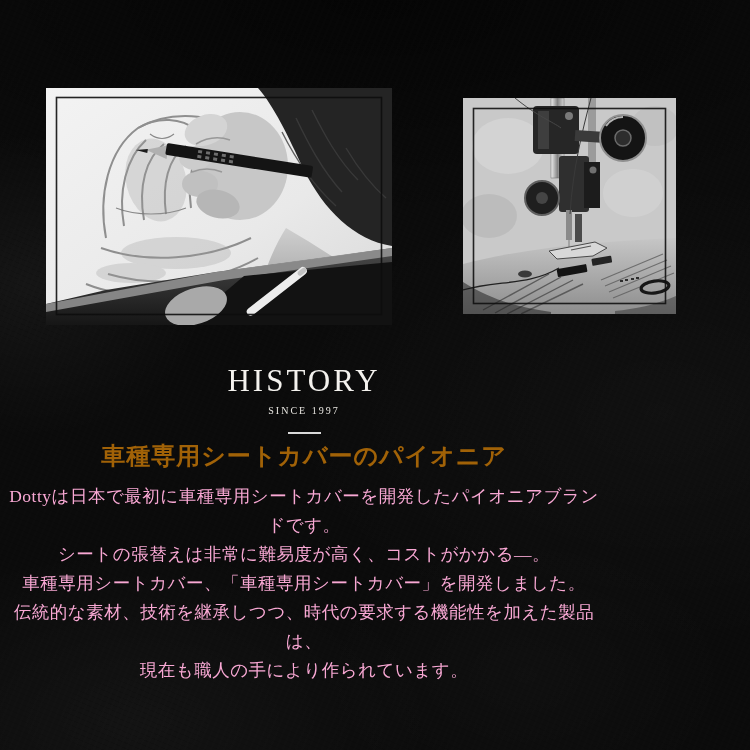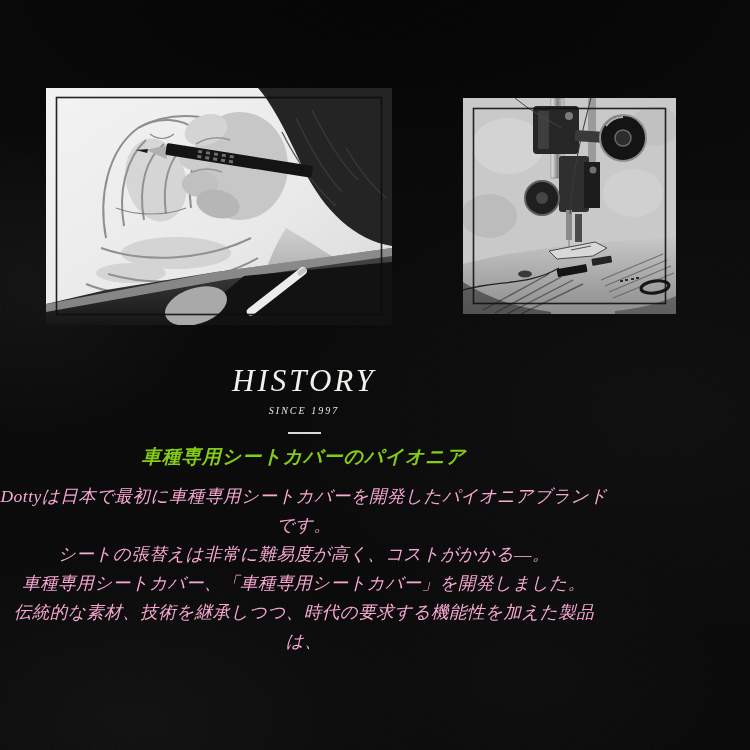--- a/index.html
+++ b/index.html
@@ -22,34 +22,34 @@
     position:absolute;inset:0;pointer-events:none;opacity:.5;
     background:
       repeating-linear-gradient(113deg, rgba(255,255,255,.012) 0 2px, transparent 2px 6px),
       repeating-linear-gradient(23deg, rgba(0,0,0,.12) 0 1px, transparent 1px 5px);
   }
   figure{margin:0;position:absolute;}
   .photo-sketch{left:46px;top:88px;width:346px;height:237px;}
   .photo-sewing{left:463px;top:98px;width:213px;height:216px;}
   figure svg{display:block;width:100%;height:100%;}
 
-  .history{position:absolute;left:0;top:364px;width:608px;text-align:center;color:#f3f1ec;font-style:italic;}
+  .history{position:absolute;left:0;top:364px;width:608px;text-align:center;color:#f3f1ec;}
   .history-title{
     font-size:31px;letter-spacing:3px;font-weight:400;color:#f4f2ee;
     line-height:34px;
   }
   .history-subtitle{
     margin-top:5px;font-size:10px;letter-spacing:2px;color:#e9e7e2;line-height:16px;
   }
   .divider{
     width:33px;height:2px;background:#d9d9d9;margin:13px auto 0 auto;
   }
   .history-heading{
-    margin-top:9px;font-size:19px;font-weight:700;letter-spacing:1px;
-    color:#84cc16;line-height:27px;
+    margin-top:9px;font-size:24px;font-weight:700;letter-spacing:1px;
+    color:#a16207;line-height:27px;
   }
   .history-body{margin-top:12px;}
   .history-body p{
     margin:0;font-size:17.5px;line-height:29px;color:#f9a8d4;
     font-weight:400;letter-spacing:.5px;
   }
 </style>
 </head>
 <body>
 
@@ -241,14 +241,15 @@
 <section class="history">
   <div class="history-title">HISTORY</div>
   <div class="history-subtitle">SINCE 1997</div>
   <div class="divider"></div>
   <h2 class="history-heading" style="margin:9px 0 0 0;">車種専用シートカバーのパイオニア</h2>
   <div class="history-body">
     <p>Dottyは日本で最初に車種専用シートカバーを開発したパイオニアブランドです。</p>
     <p>シートの張替えは非常に難易度が高く、コストがかかる―。</p>
     <p>車種専用シートカバー、「車種専用シートカバー」を開発しました。</p>
     <p>伝統的な素材、技術を継承しつつ、時代の要求する機能性を加えた製品は、</p>
+    <p>現在も職人の手により作られています。</p>
   </div>
 </section>
 
 </body></html>

